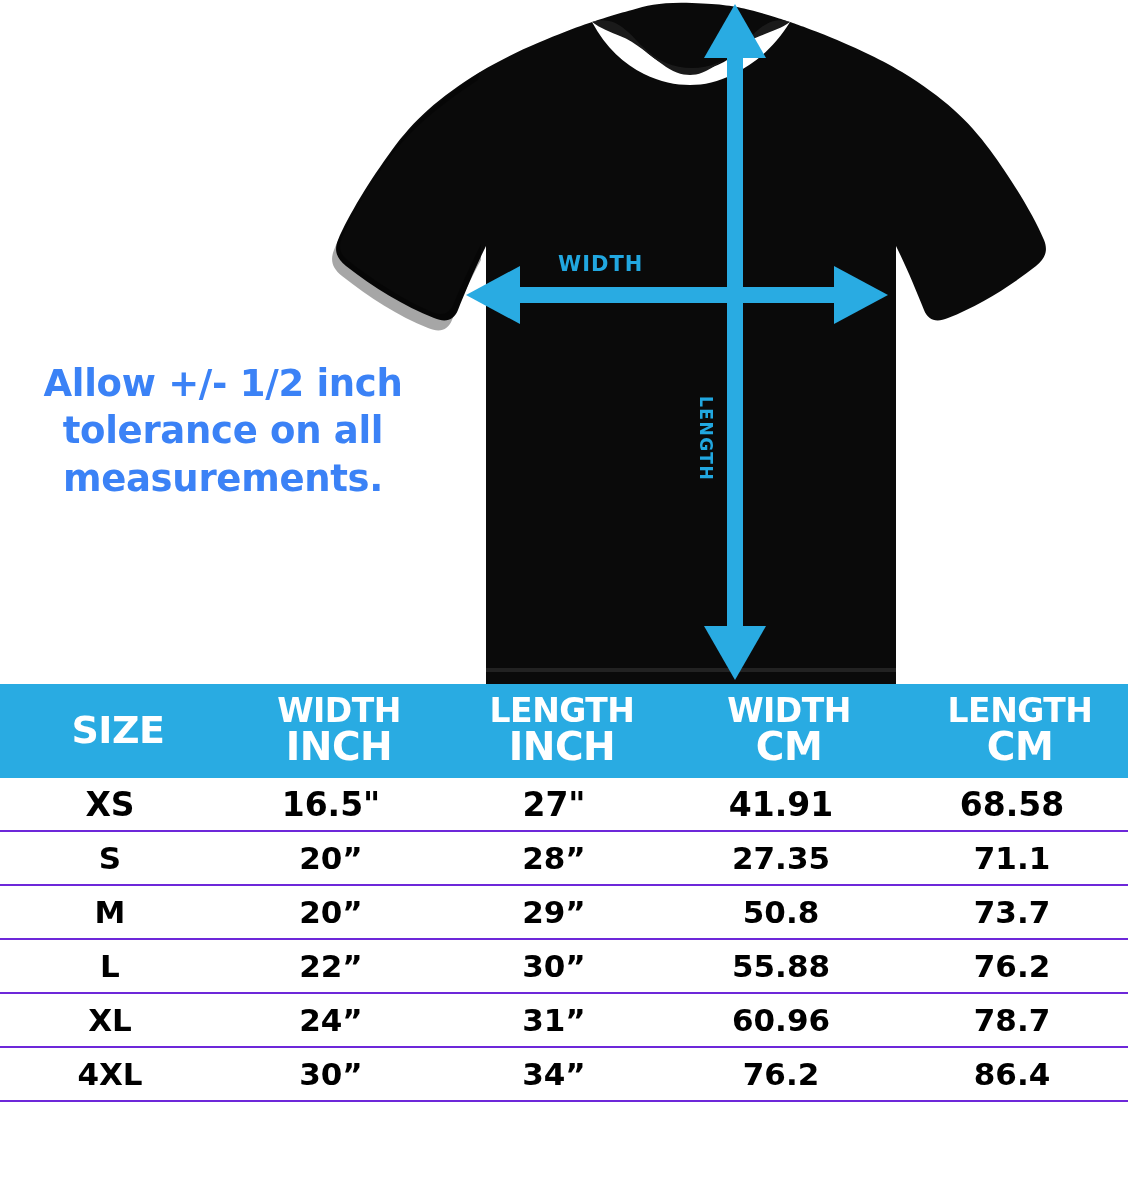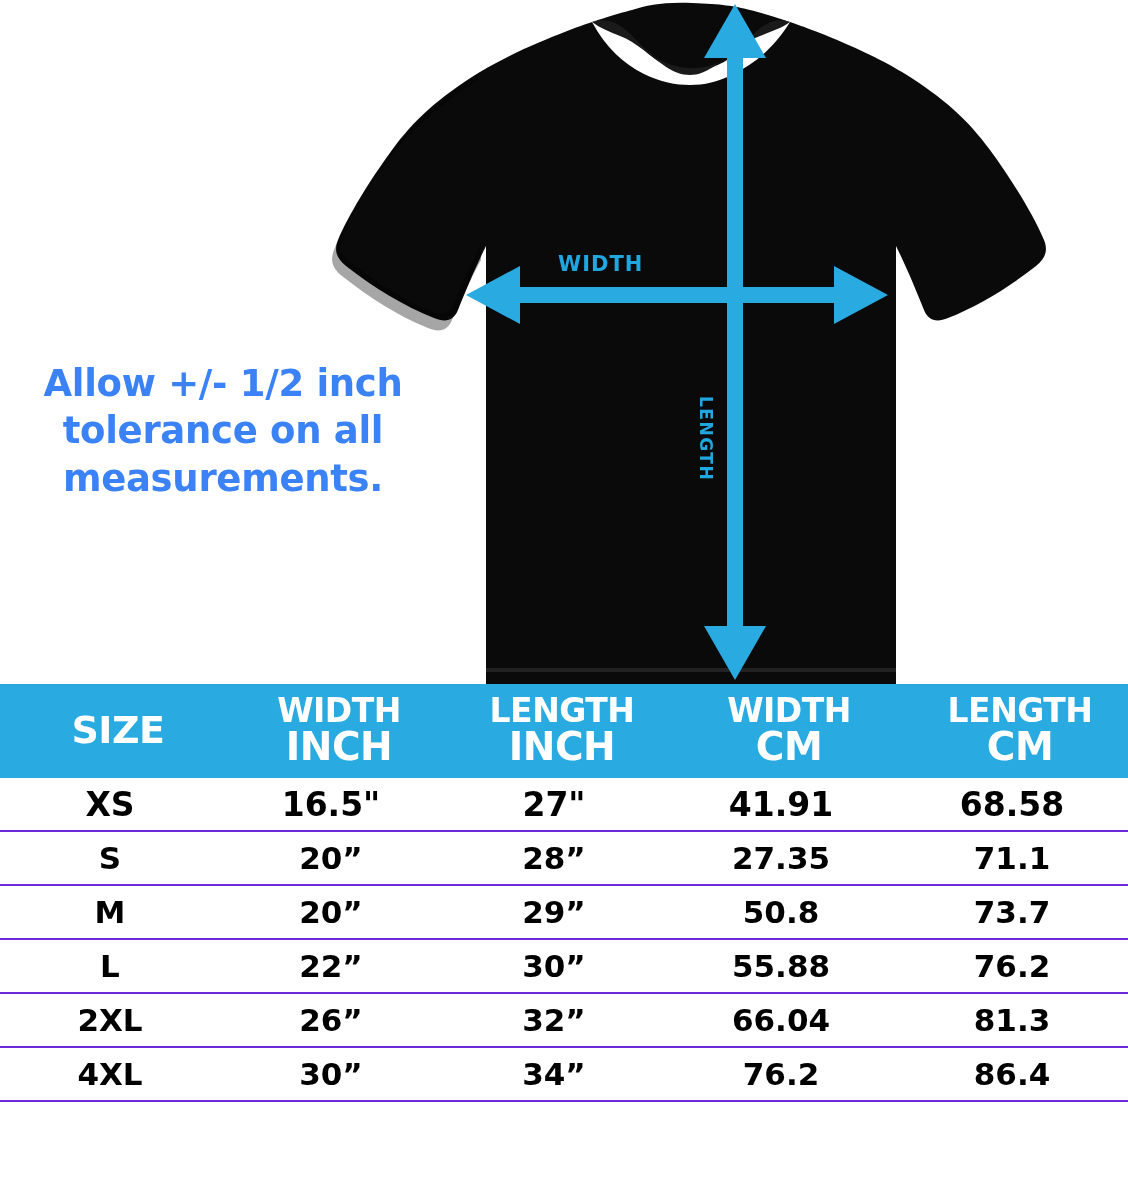--- a/index.html
+++ b/index.html
@@ -270,25 +270,25 @@
         <td>73.7</td>
       </tr>
       <tr>
         <td>L</td>
         <td>22”</td>
         <td>30”</td>
         <td>55.88</td>
         <td>76.2</td>
       </tr>
       <tr>
-        <td>2XL</td>
-        <td>26”</td>
-        <td>32”</td>
-        <td>66.04</td>
-        <td>81.3</td>
+        <td>XL</td>
+        <td>24”</td>
+        <td>31”</td>
+        <td>60.96</td>
+        <td>78.7</td>
       </tr>
       <tr>
         <td>4XL</td>
         <td>30”</td>
         <td>34”</td>
         <td>76.2</td>
         <td>86.4</td>
       </tr>
     </tbody>
   </table>

